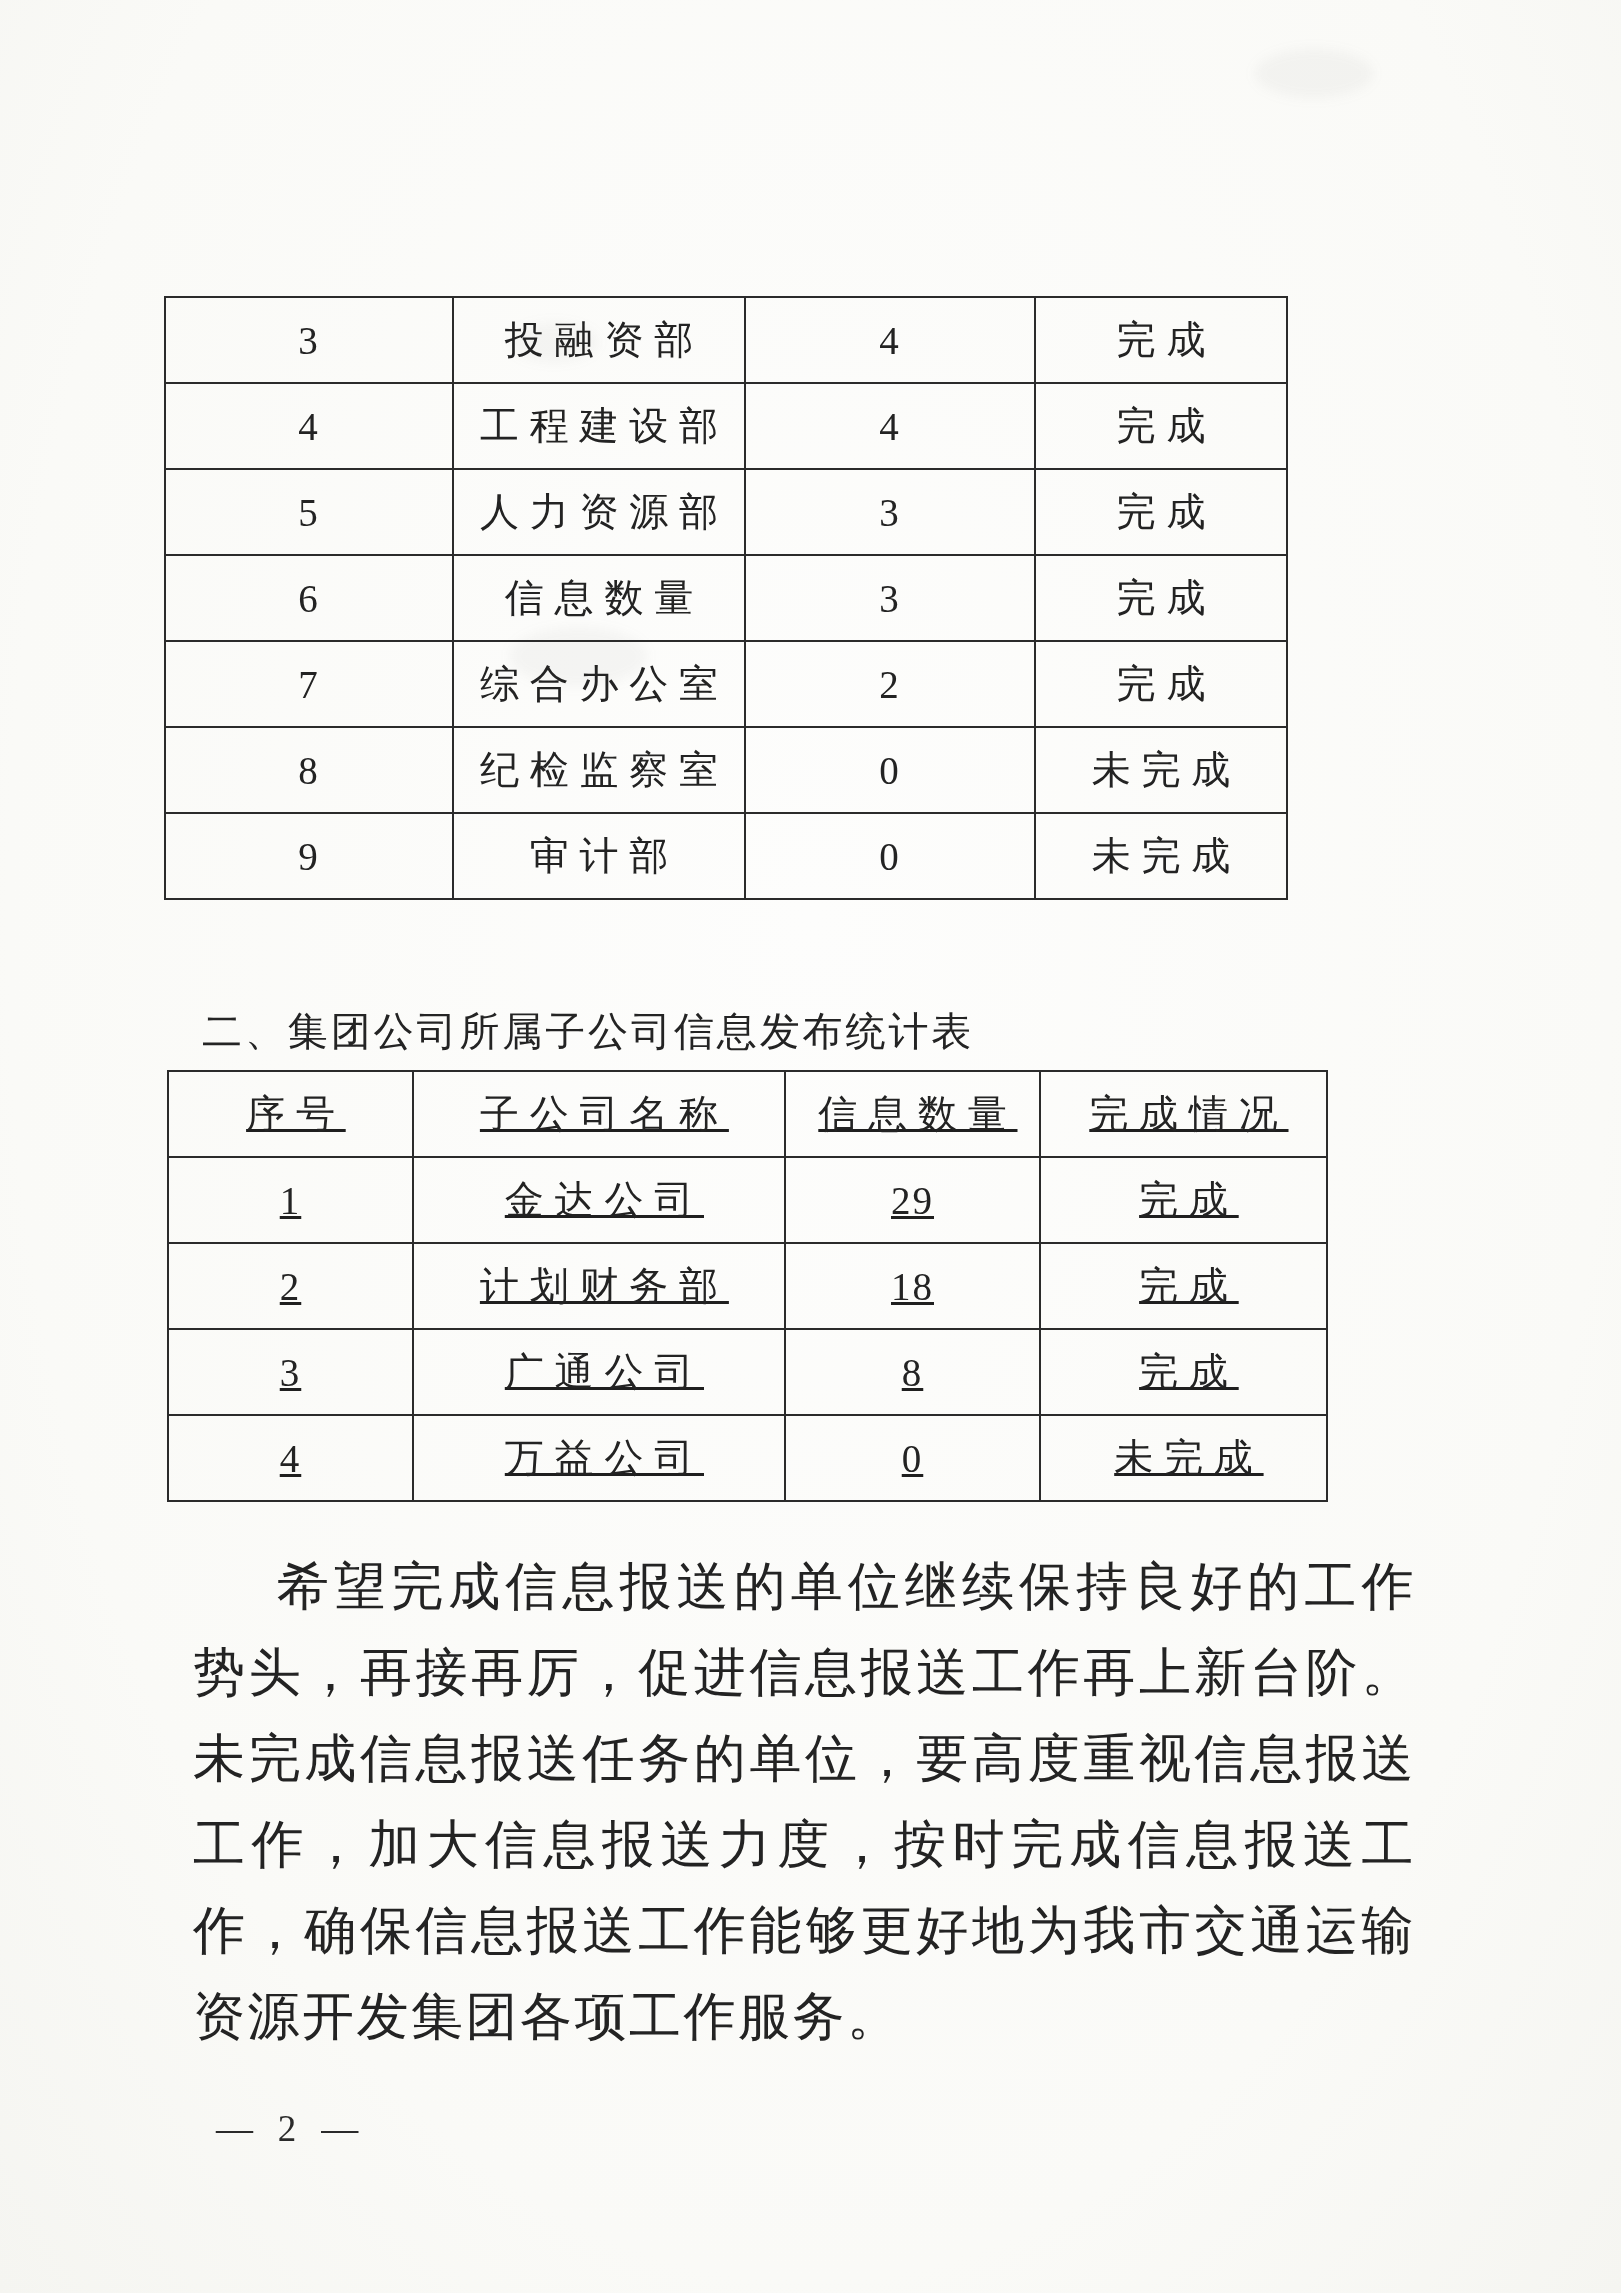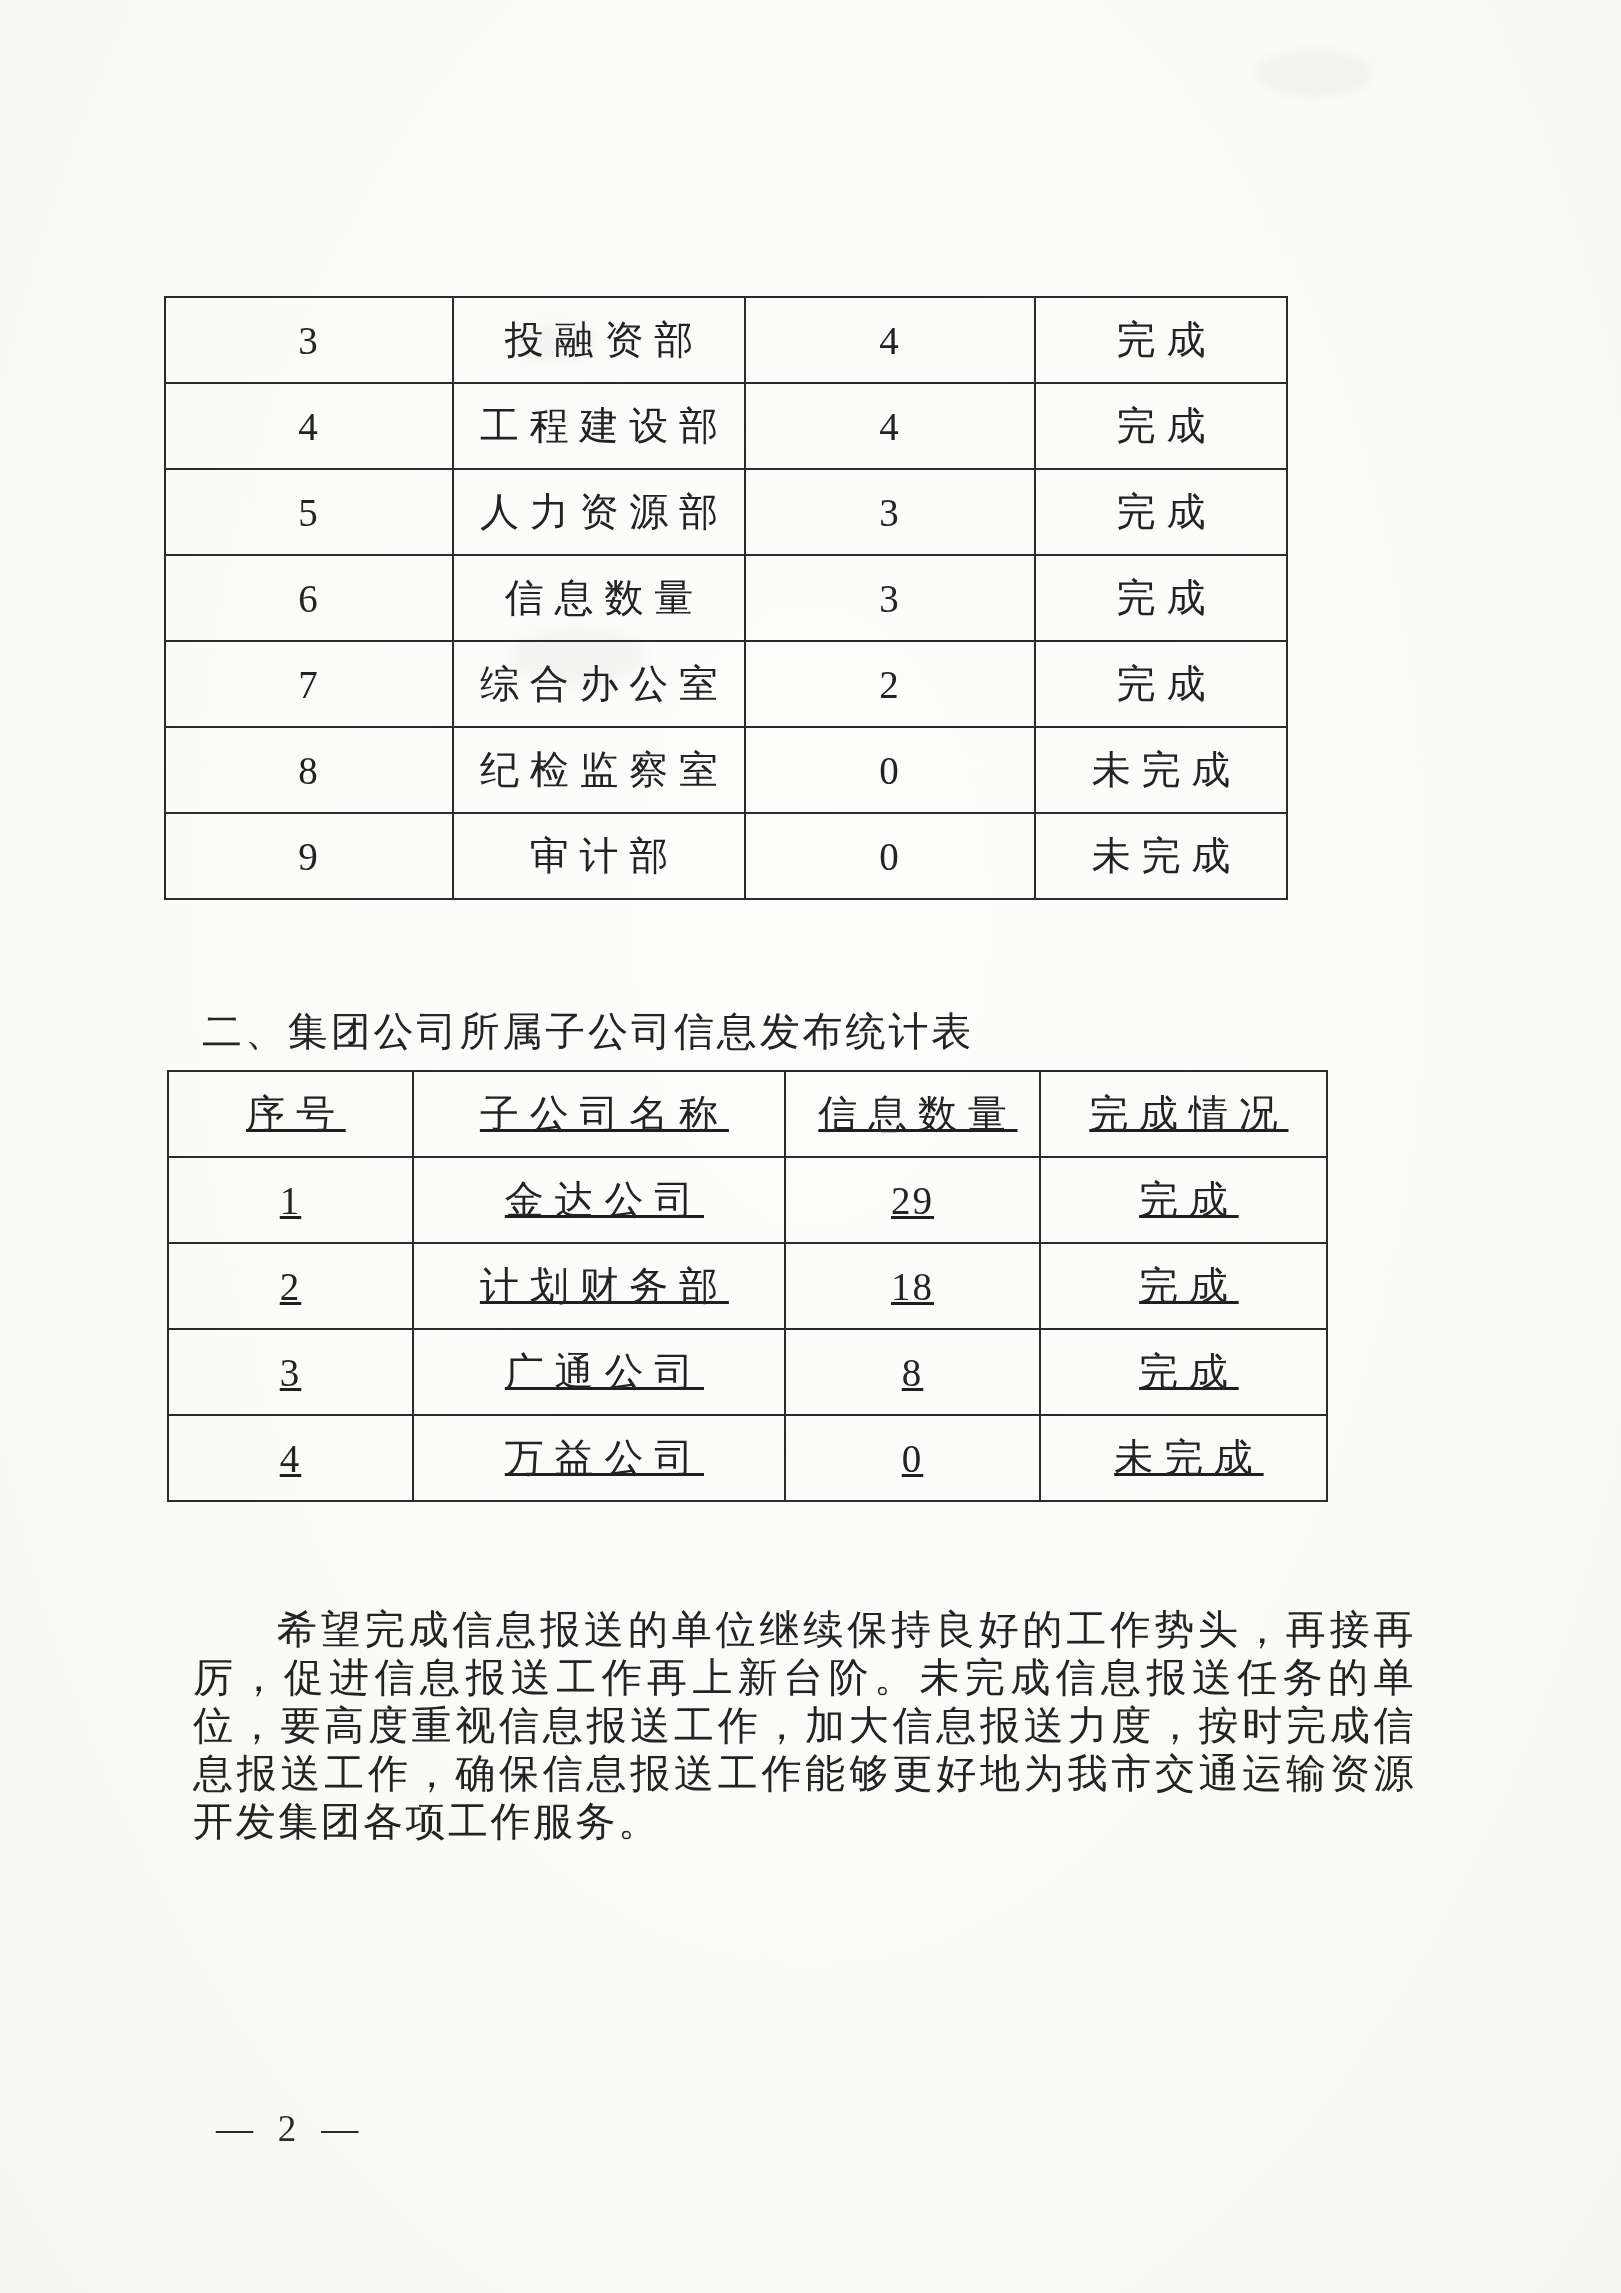--- a/index.html
+++ b/index.html
@@ -36,24 +36,24 @@
     position:absolute;
     left:186px;top:1004px;
     font-size:40px;
     letter-spacing:2.9px;
     color:#242424;
     white-space:nowrap;
     margin-left:16px;
   }
   .body-paragraph{
     position:absolute;
-    left:193px;top:1606px;
+    left:193px;top:1544px;
     width:1223px;
-    font-size:40px;
-    line-height:48px;
+    font-size:52px;
+    line-height:86px;
     letter-spacing:2.5px;
     text-align:justify;
     text-indent:84px;
     color:#232323;
   }
   .page-number{
     position:absolute;
     left:216px;top:2107px;
     font-size:37px;
     letter-spacing:7.8px;

